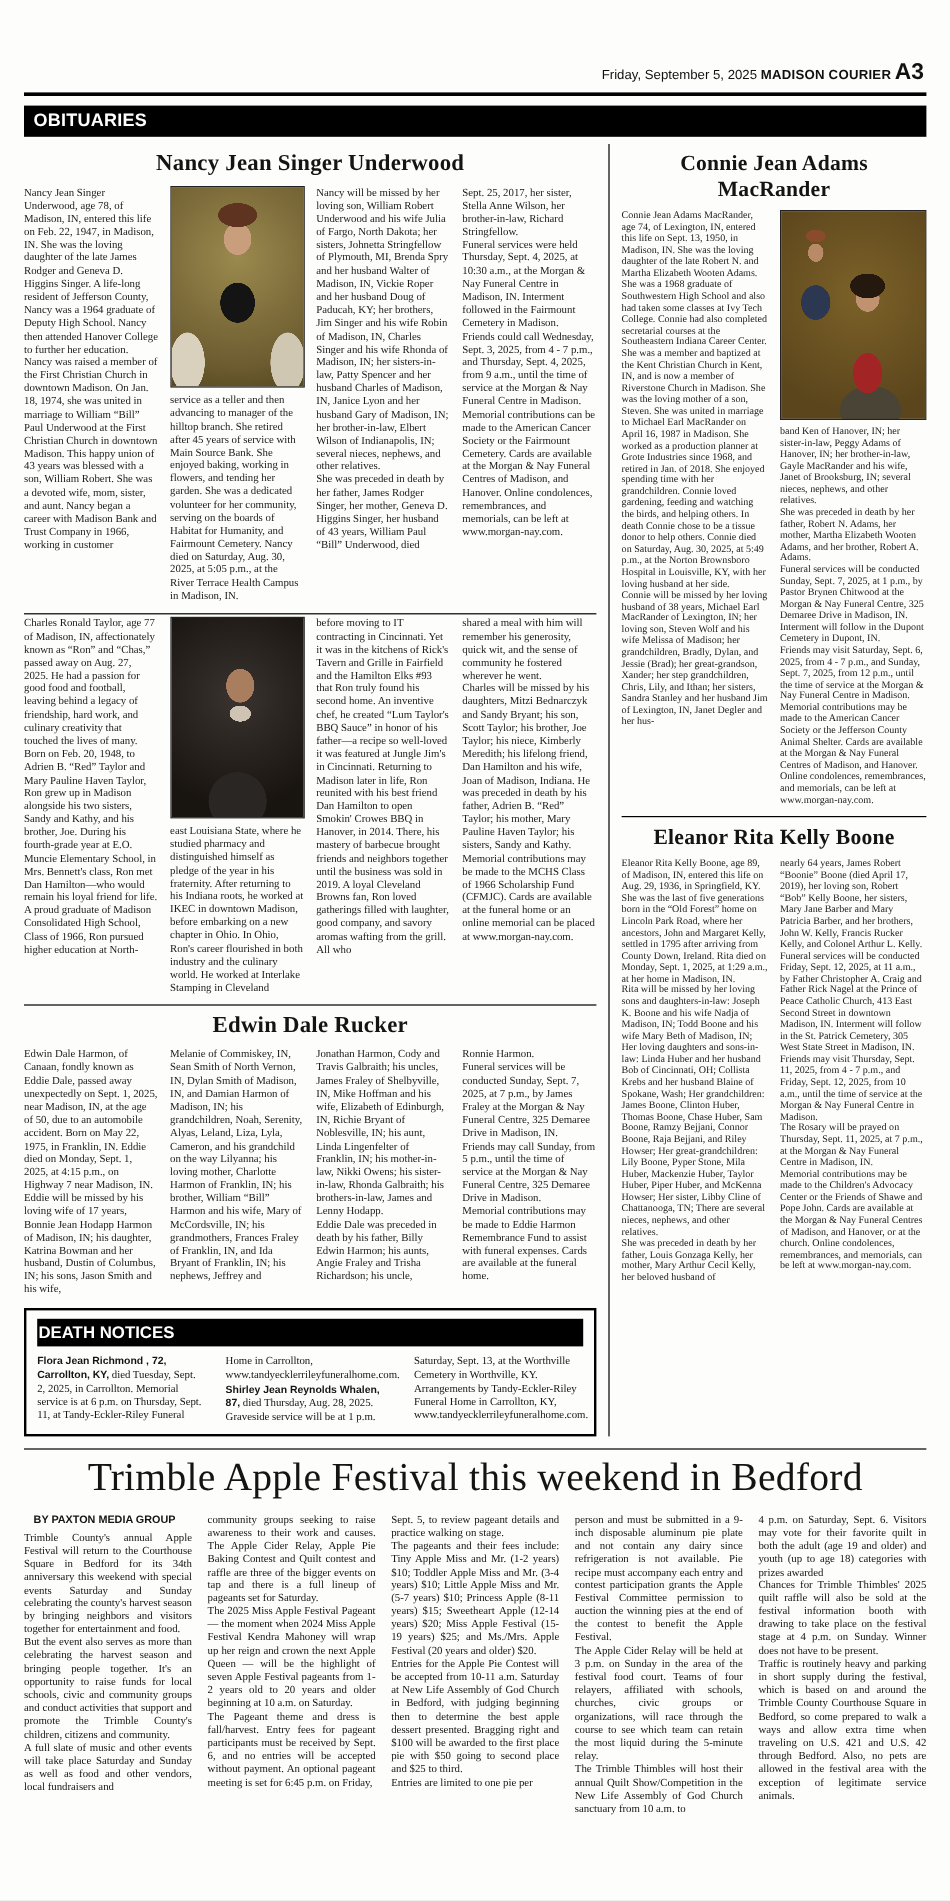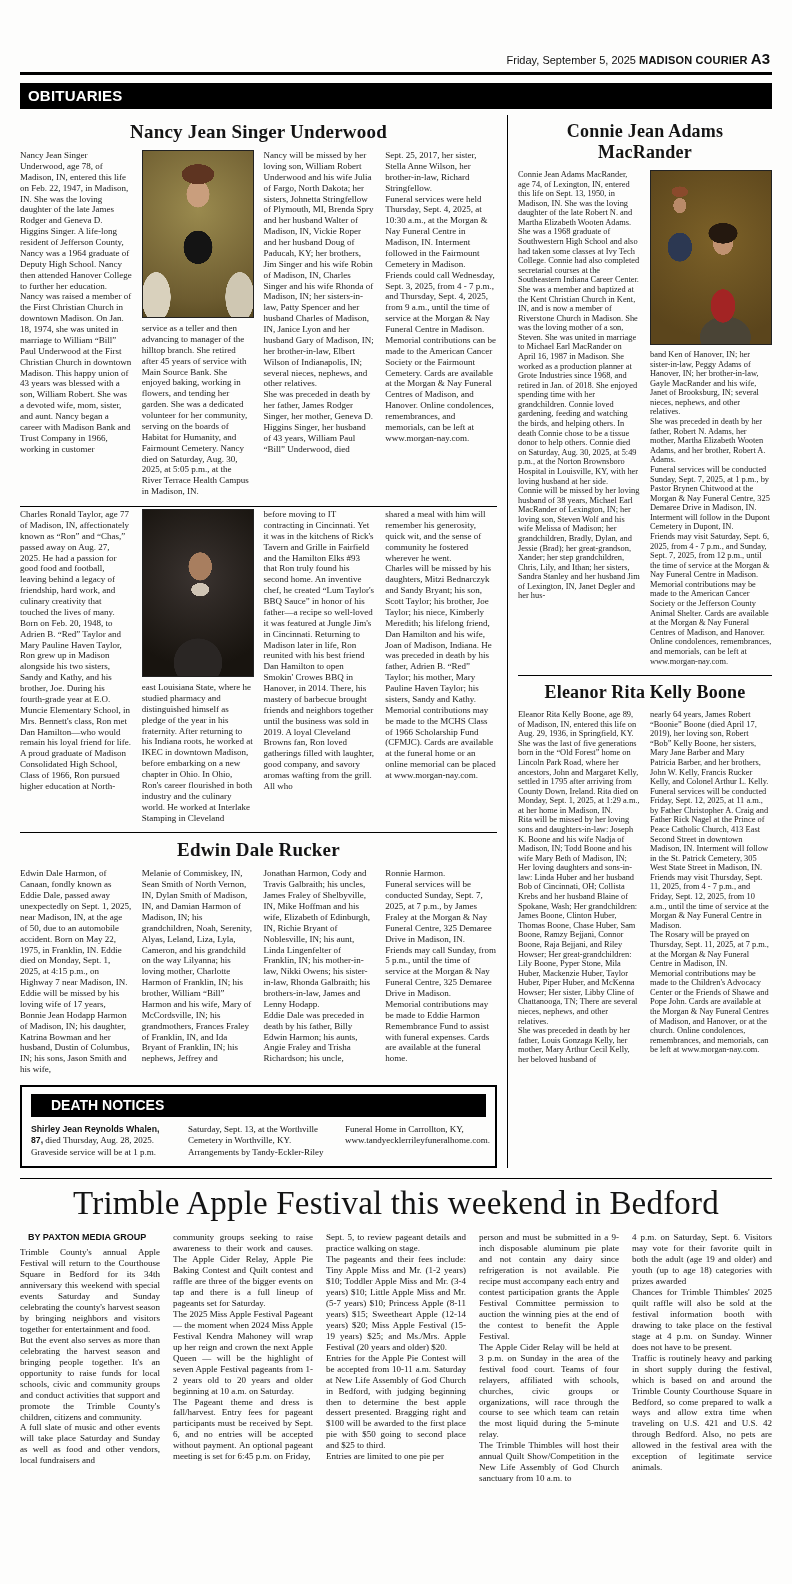--- a/index.html
+++ b/index.html
@@ -7,21 +7,21 @@
   .page {
     width:792px; height:1584px; margin:0 auto; background:#fdfdfc;
     color:#141414; font-family:"Liberation Serif", serif;
     padding:8px 20px 6px; overflow:hidden; position:relative;
   }
   
   .masthead { text-align:right; font-family:"Liberation Sans", sans-serif;
     font-size:11px; padding:42px 2px 5px; color:#111; }
   .masthead .date { font-weight:normal; }
   .masthead .pub { font-weight:bold; letter-spacing:0.2px; }
-  .masthead .pageno { font-weight:bold; font-size:15px; }
+  .masthead .pageno { font-weight:bold; font-size:19px; }
   .rule-heavy { border-top:3px solid #000; }
   .rule-thin  { border-top:1px solid #000; }
 
   .banner {
     background:#000; color:#fff; font-family:"Liberation Sans", sans-serif;
     font-weight:bold; font-size:15px; padding:4px 8px 5px; margin-top:8px;
     letter-spacing:0.2px;
   }
 
   
@@ -70,21 +70,21 @@
       radial-gradient(ellipse 24px 17px at 60% 36%, #24180f 60%, rgba(0,0,0,0) 61%),
       radial-gradient(ellipse 17px 19px at 60% 42%, #c09270 58%, rgba(0,0,0,0) 59%),
       radial-gradient(ellipse 22px 30px at 60% 78%, #a32424 55%, rgba(0,0,0,0) 56%),
       radial-gradient(ellipse 42px 34px at 62% 96%, #4a4436 60%, rgba(0,0,0,0) 61%),
       radial-gradient(circle at 55% 40%, #7c6128, #5b451c 80%);
   }
 
   
   .dn-box { border:2px solid #000; margin-top:10px; padding:7px 9px 8px; }
   .dn-banner { background:#000; color:#fff; font-family:"Liberation Sans", sans-serif;
-    font-weight:bold; font-size:14px; padding:3px 20px 4px; }
+    font-weight:bold; font-size:14px; padding:3px 1px 4px; }
   .dn-cols { column-count:3; column-gap:16px; margin-top:7px; }
   .dn-notice { font-size:9px; line-height:1.26; margin-bottom:1px; }
   .dn-name { font-family:"Liberation Sans", sans-serif; font-weight:bold; font-size:8.7px; }
 
   
   .fest { margin-top:10px; }
   .fest-headline { text-align:center; font-size:33px; font-weight:normal;
     margin:6px 0 10px; letter-spacing:0.2px; }
   .fest-cols { display:flex; gap:13px; }
   .fcol { flex:1; min-width:0; }
@@ -176,20 +176,21 @@
 Funeral services will be conducted Sunday, Sept. 7, 2025, at 7 p.m., by James Fraley at the Morgan &amp; Nay Funeral Centre, 325 Demaree Drive in Madison, IN.
 Friends may call Sunday, from 5 p.m., until the time of service at the Morgan &amp; Nay Funeral Centre, 325 Demaree Drive in Madison.
 Memorial contributions may be made to Eddie Harmon Remembrance Fund to assist with funeral expenses. Cards are available at the funeral home.</p>
           </div>
         </div>
       </section>
 
       <div class="dn-box">
         <div class="dn-banner">DEATH NOTICES</div>
         <div class="dn-cols">
+          <p class="dn-notice"><b class="dn-name">Flora Jean Richmond , 72, Carrollton, KY,</b><span> died Tuesday, Sept. 2, 2025, in Carrollton. Memorial service is at 6 p.m. on Thursday, Sept. 11, at Tandy-Eckler-Riley Funeral Home in Carrollton, www.tandyecklerrileyfuneralhome.com.</span></p>
           <p class="dn-notice"><b class="dn-name">Shirley Jean Reynolds Whalen, 87,</b><span> died Thursday, Aug. 28, 2025. Graveside service will be at 1 p.m. Saturday, Sept. 13, at the Worthville Cemetery in Worthville, KY. Arrangements by Tandy-Eckler-Riley Funeral Home in Carrollton, KY, www.tandyecklerrileyfuneralhome.com.</span></p>
         </div>
       </div>
     </div>
 
     <div class="right-super">
 
       <section>
         <h2 class="obit-title">Connie Jean Adams MacRander</h2>
         <div class="obit-cols">

